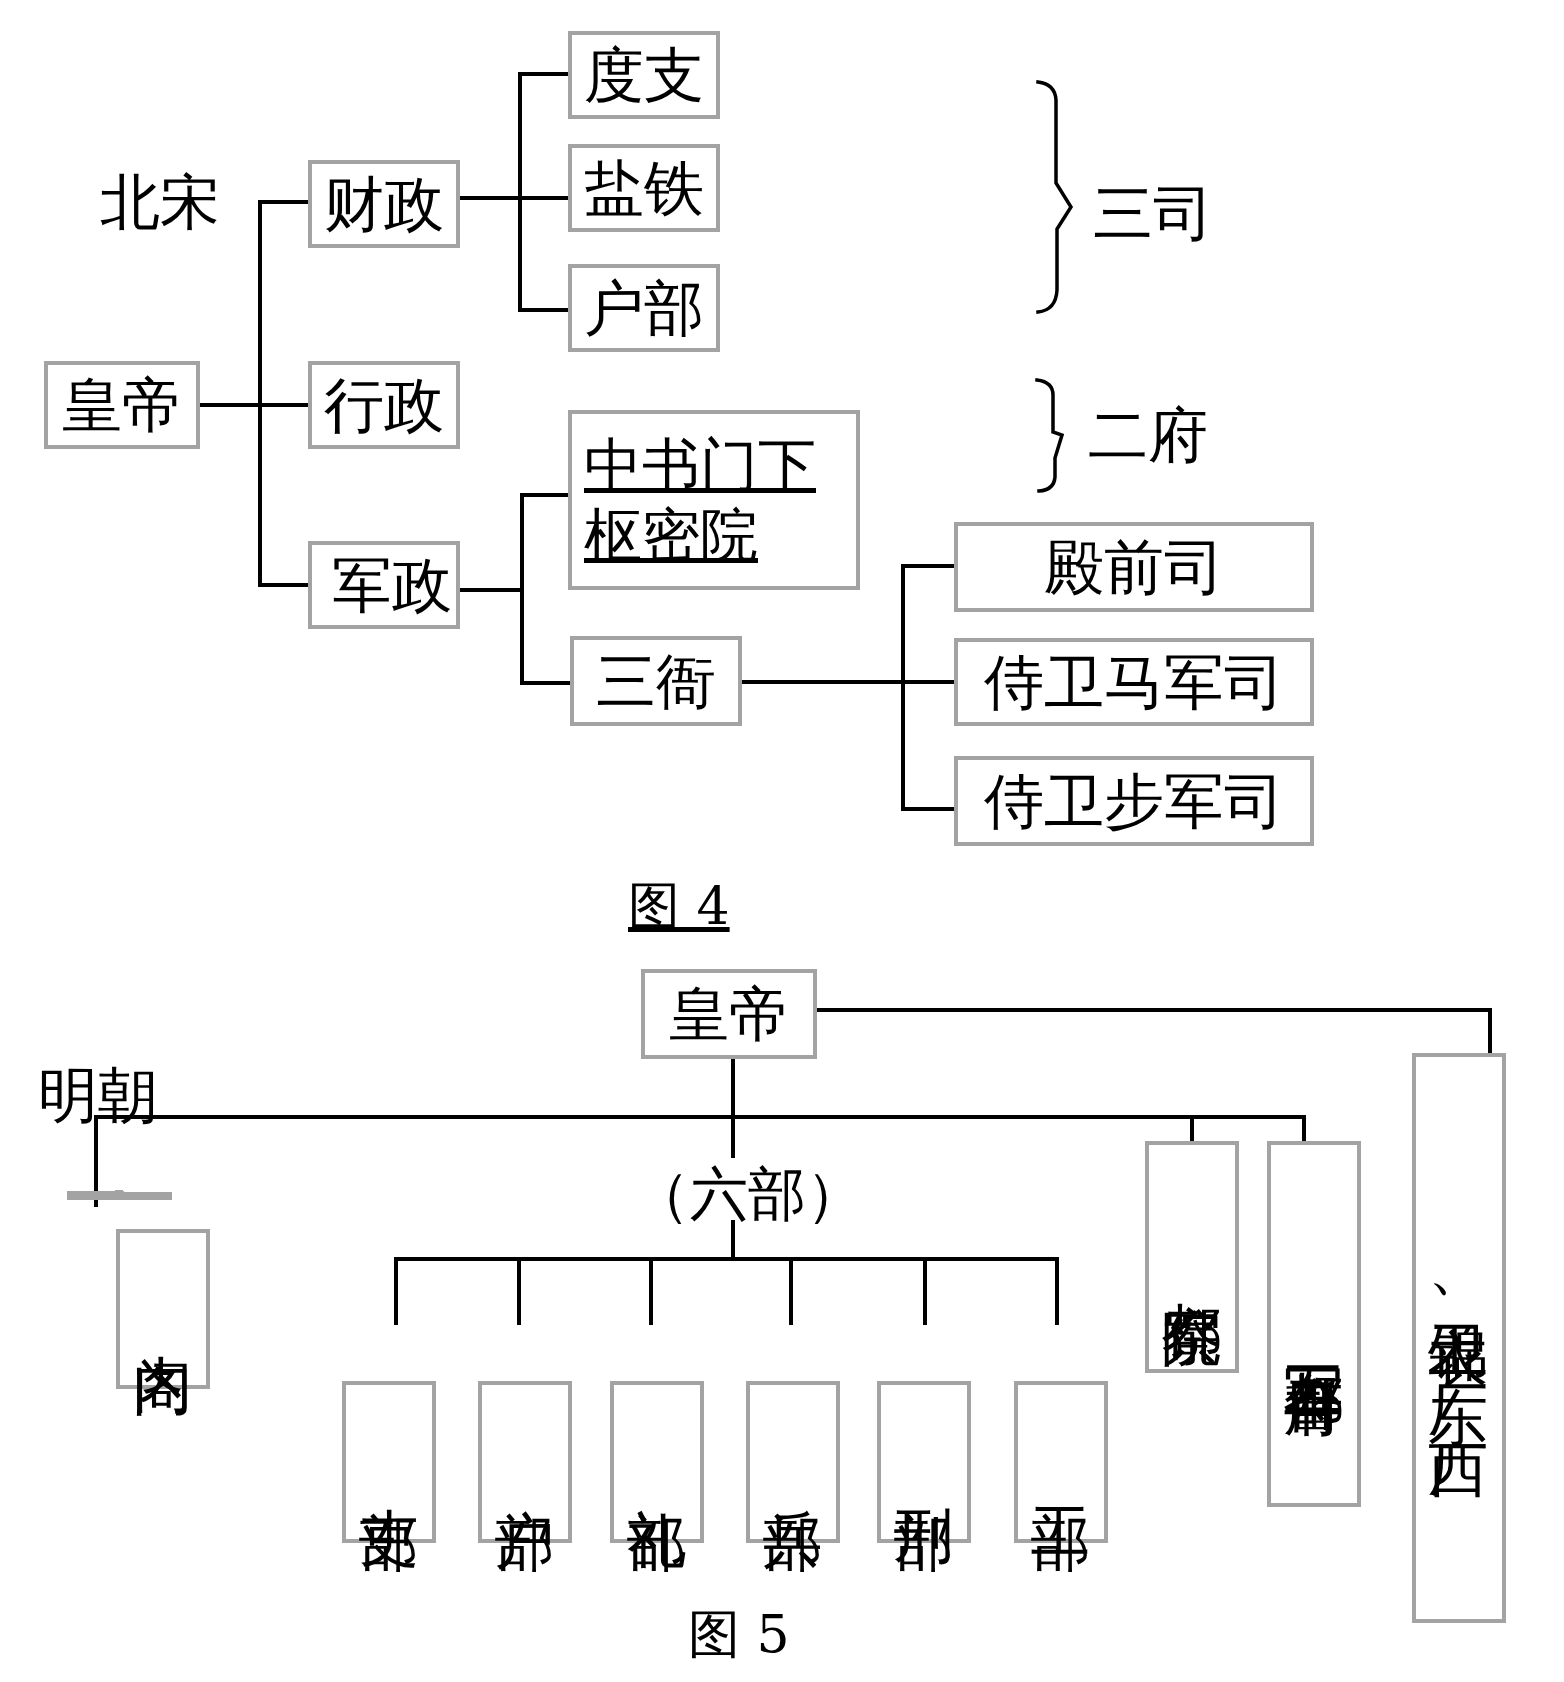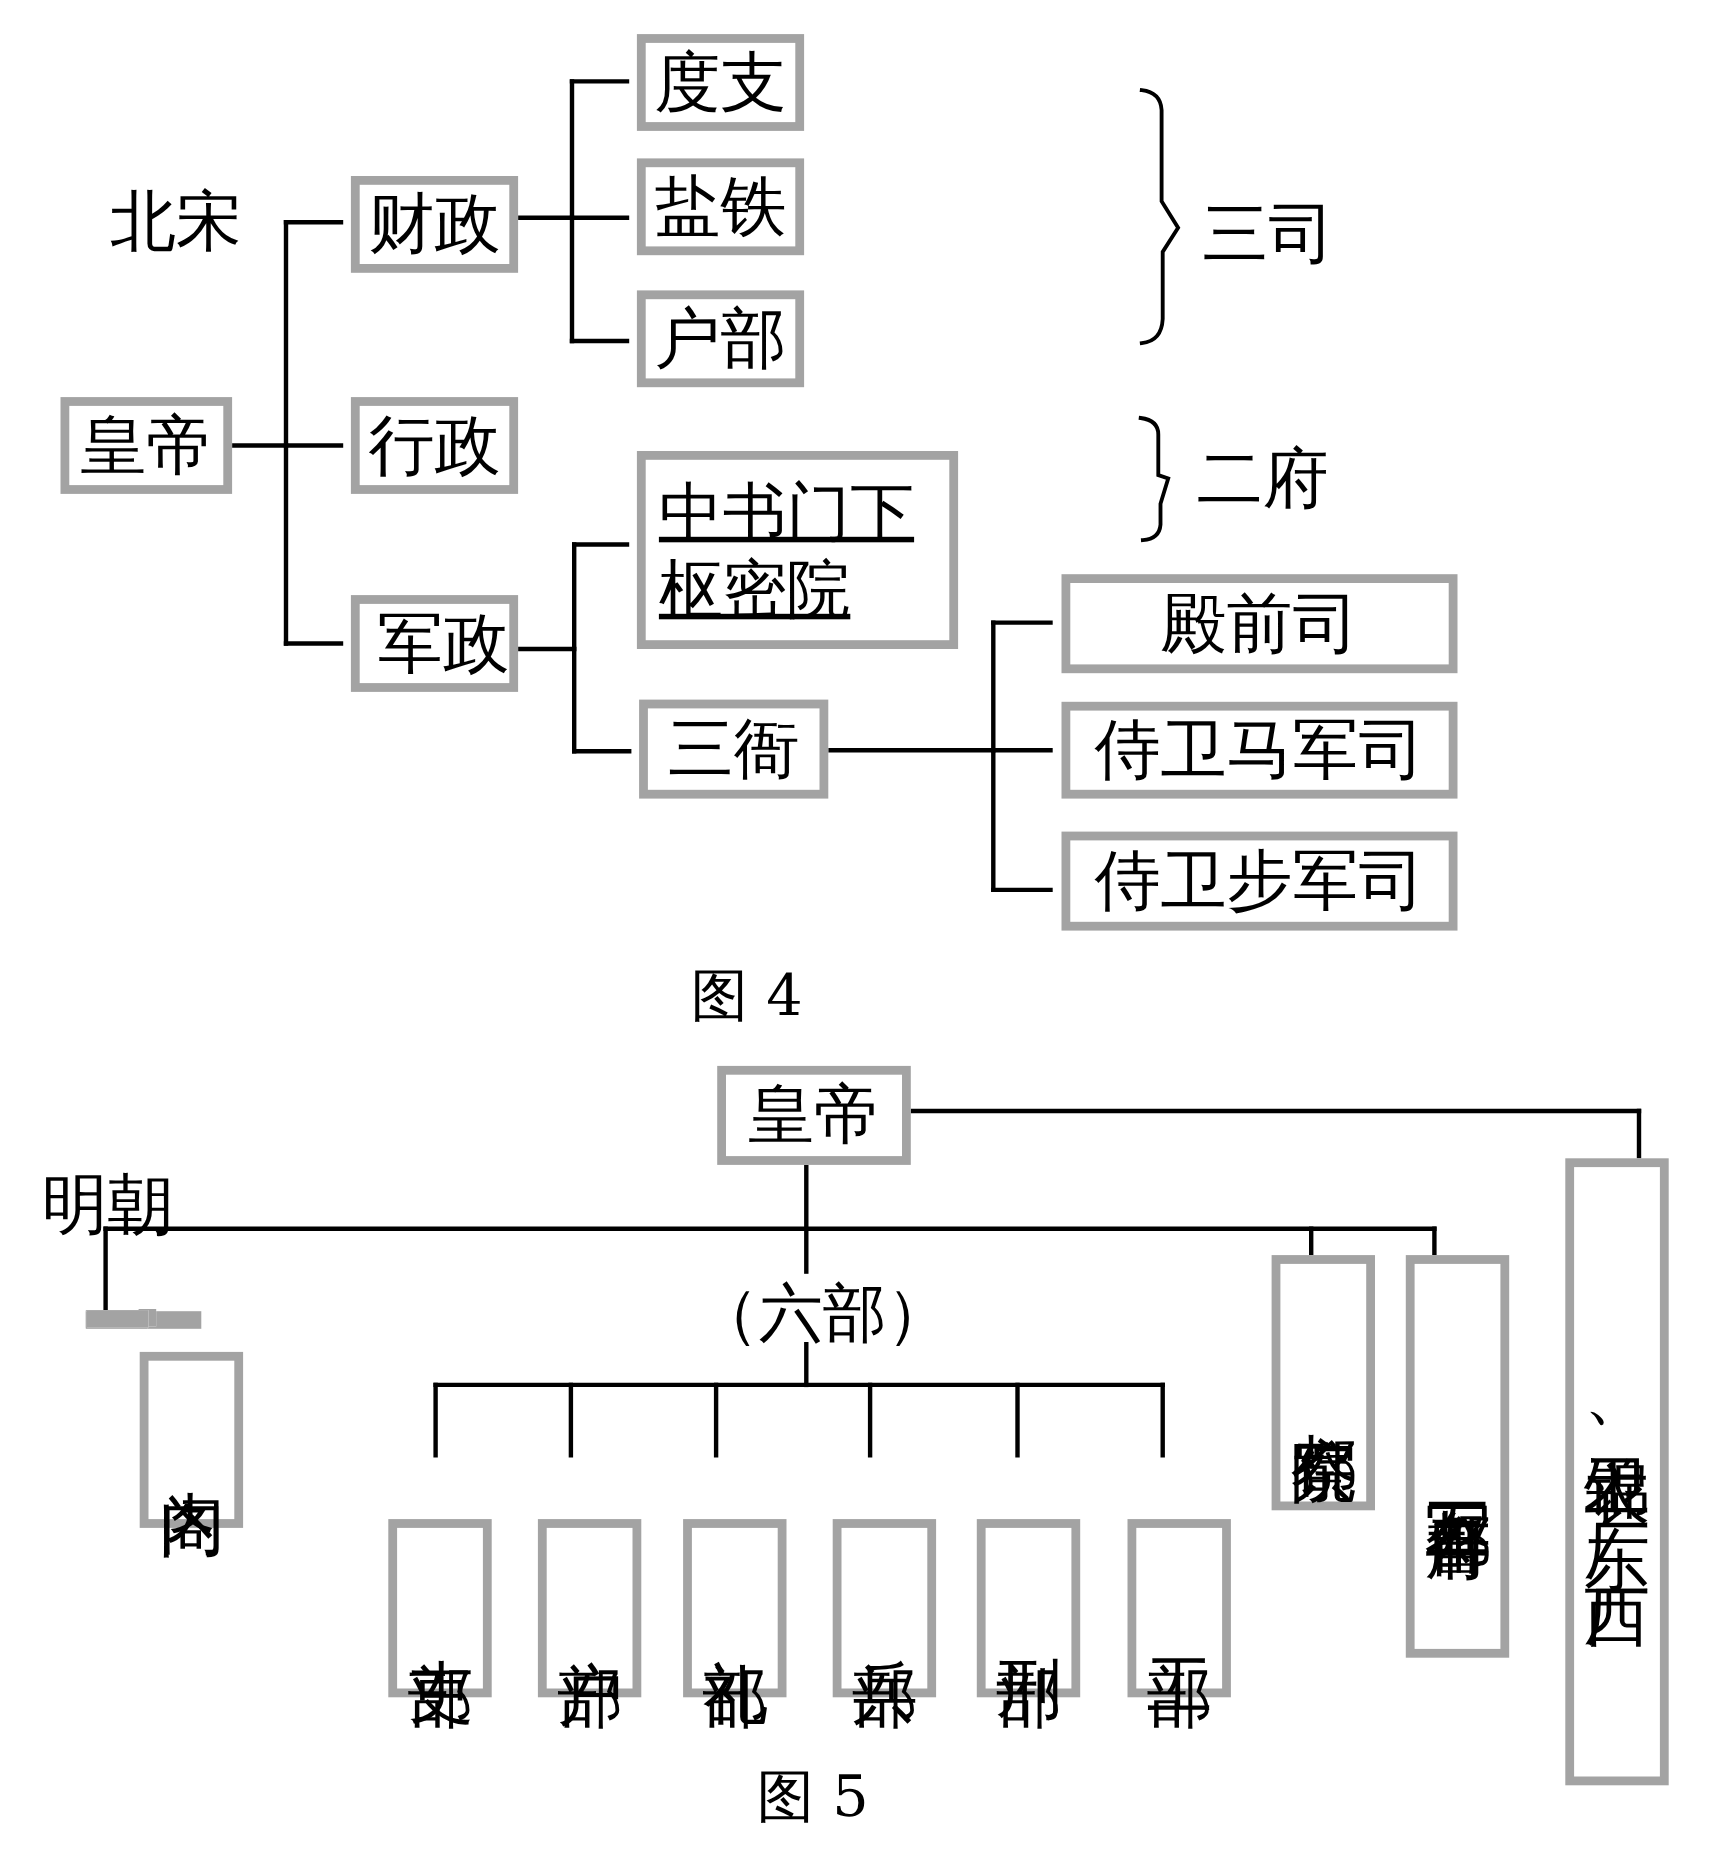--- a/index.html
+++ b/index.html
@@ -1,22 +1,22 @@
 <!DOCTYPE html>
 <html><head>
 <meta charset="utf-8">
 <style>
   html, body { margin: 0; padding: 0; background: #ffffff; }
   body { width: 1564px; height: 1682px; position: relative; overflow: hidden;
          font-family: "DejaVu Serif", "Liberation Serif", serif; color: #000; }
   .stage { position: absolute; left: 0; top: 0; width: 1564px; height: 1682px; }
   svg.lines { position: absolute; left: 0; top: 0; width: 1564px; height: 1682px; }
   svg.lines line, svg.lines polyline, svg.lines path { stroke: #000; stroke-width: 4; fill: none; stroke-linecap: square; }
-  .box { position: absolute; box-sizing: border-box; border: 8px solid #a3a3a3; background: #fff;
-         display: flex; align-items: center; justify-content: center; text-align: center; margin-left: 11px; }
+  .box { position: absolute; box-sizing: border-box; border: 4px solid #a3a3a3; background: #fff;
+         display: flex; align-items: center; justify-content: center; text-align: center; }
   .h { font-size: 60px; line-height: 1; letter-spacing: 0; white-space: nowrap; }
   .h2 { font-size: 58px; line-height: 70px; text-align: left; justify-content: flex-start; padding-left: 12px; white-space: pre-line; }
   .v { font-size: 60px; line-height: 1.05; writing-mode: vertical-rl; text-orientation: upright; letter-spacing: 2px; }
   .label { position: absolute; font-size: 60px; line-height: 1; white-space: nowrap; }
   .caption { position: absolute; font-size: 52px; line-height: 1; white-space: nowrap; }
 </style>
 </head>
 <body>
 
 <div class="stage">
@@ -85,21 +85,21 @@
 枢密院</div>
   <div class="box h" style="left:570px; top:636px; width:172px; height:90px;">三衙</div>
 
   <div class="box h" style="left:954px; top:522px; width:360px; height:90px;">殿前司</div>
   <div class="box h" style="left:954px; top:638px; width:360px; height:88px;">侍卫马军司</div>
   <div class="box h" style="left:954px; top:756px; width:360px; height:90px;">侍卫步军司</div>
 
   <div class="label" style="left:1093px; top:183px;">三司</div>
   <div class="label" style="left:1088px; top:405px;">二府</div>
 
-  <div class="caption" style="left:628px; top:880px;">图 4</div>
+  <div class="caption" style="left:628px; top:880px;text-decoration:underline;">图 4</div>
 
   <div class="label" style="left:38px; top:1045px;margin-top:20px;">明朝</div>
 
   <div class="box h" style="left:641px; top:969px; width:176px; height:90px;">皇帝</div>
 
   <div class="box v" style="left:116px; top:1192px; width:56px; height:0;" hidden=""></div>
   <div class="box v" style="left:67px; top:1191px; width:56px; height:0;" hidden=""></div>
 
   <div class="box v" style="left:67px; top:1192px; width:56px; height:0;" hidden=""></div>
 

